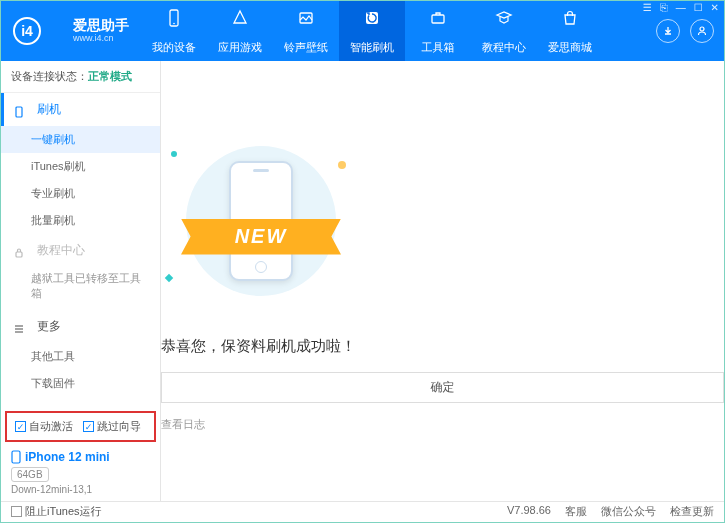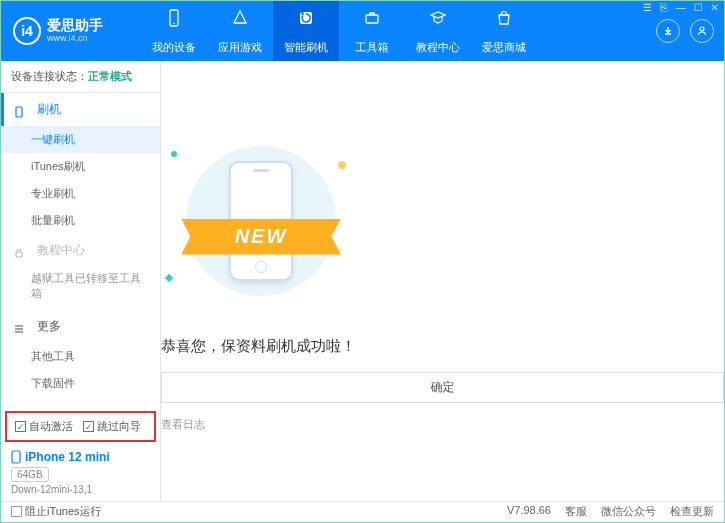--- a/index.html
+++ b/index.html
@@ -1,18 +1,18 @@
 <!DOCTYPE html>
 <html><head>
 <meta charset="utf-8">
 <style>
 * { margin: 0; padding: 0; box-sizing: border-box; }
 body { font-family: "Microsoft YaHei", Arial, sans-serif; font-size: 12px; background: #fff; width: 725px; height: 523px; overflow: hidden; border: 1px solid #7dd3c0; }
 .titlebar { background: #0a84ff; height: 60px; display: flex; align-items: center; color: #fff; }
-.logo-area { display: flex; align-items: center; padding: 0 12px; width: 140px; }
+.logo-area { display: flex; align-items: center; padding: 0 12px; width: 140px; justify-content: space-between; }
 .logo-circle { width: 28px; height: 28px; border: 2px solid #fff; border-radius: 50%; display: flex; align-items: center; justify-content: center; font-weight: bold; font-size: 14px; margin-right: 6px; }
 .logo-text { display: flex; flex-direction: column; line-height: 1.1; }
 .logo-name { font-size: 14px; font-weight: bold; }
 .logo-url { font-size: 9px; opacity: 0.8; }
 .nav { display: flex; flex: 1; height: 100%; }
 .nav-item { width: 66px; display: flex; flex-direction: column; align-items: center; justify-content: center; gap: 12px; font-size: 11px; cursor: pointer; }
 .nav-item.active { background: #0066e0; }
 .nav-icon { width: 20px; height: 20px; display: flex; align-items: center; justify-content: center; }
 .titlebar-right { display: flex; align-items: center; gap: 10px; padding-right: 10px; }
 .circle-btn { width: 24px; height: 24px; border: 1.5px solid rgba(255,255,255,0.7); border-radius: 50%; display: flex; align-items: center; justify-content: center; cursor: pointer; }
@@ -86,20 +86,29 @@
       <span>我的设备</span>
     </div>
     <div class="nav-item">
       <span class="nav-icon">
           <svg width="18" height="18" viewBox="0 0 18 18">
             <path d="M9 2 L15 14 L3 14 Z" fill="none" stroke="#fff" stroke-width="1.3"></path>
           </svg>
         </span>
       <span>应用游戏</span>
     </div>
+    <div class="nav-item">
+      <span class="nav-icon">
+          <svg width="18" height="18" viewBox="0 0 18 18">
+            <rect x="3" y="4" width="12" height="10" rx="1" fill="none" stroke="#fff" stroke-width="1.3"></rect>
+            <path d="M3 11 l3-3 3 3 3-4 3 4" fill="none" stroke="#fff" stroke-width="1.2"></path>
+          </svg>
+        </span>
+      <span>铃声壁纸</span>
+    </div>
     <div class="nav-item active">
       <span class="nav-icon">
           <svg width="18" height="18" viewBox="0 0 18 18">
             <rect x="3" y="3" width="12" height="12" rx="2" fill="#fff"></rect>
             <path d="M9 5 a4 4 0 1 1 -3 1.5" fill="none" stroke="#0066e0" stroke-width="1.4"></path>
             <path d="M6 6 l0 -2 l-2 0" fill="none" stroke="#0066e0" stroke-width="1.4"></path>
           </svg>
         </span>
       <span>智能刷机</span>
     </div>

